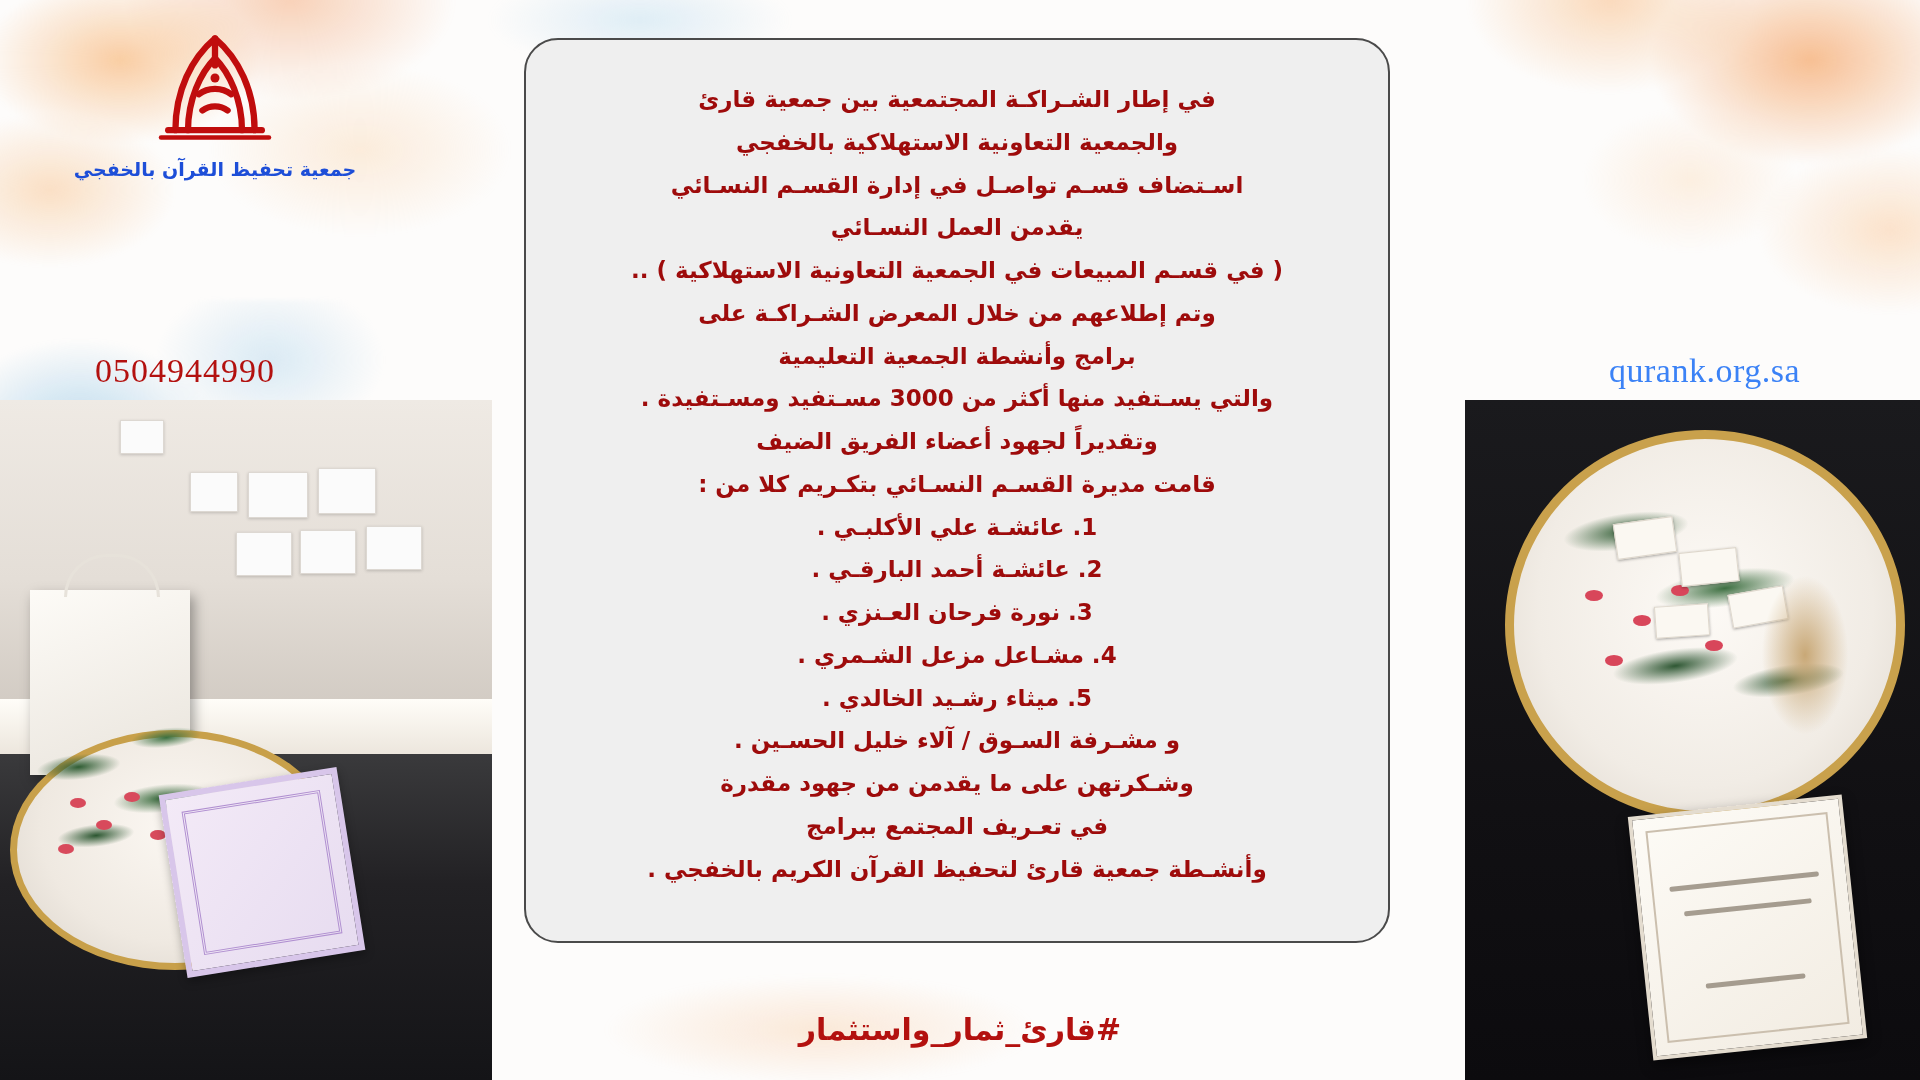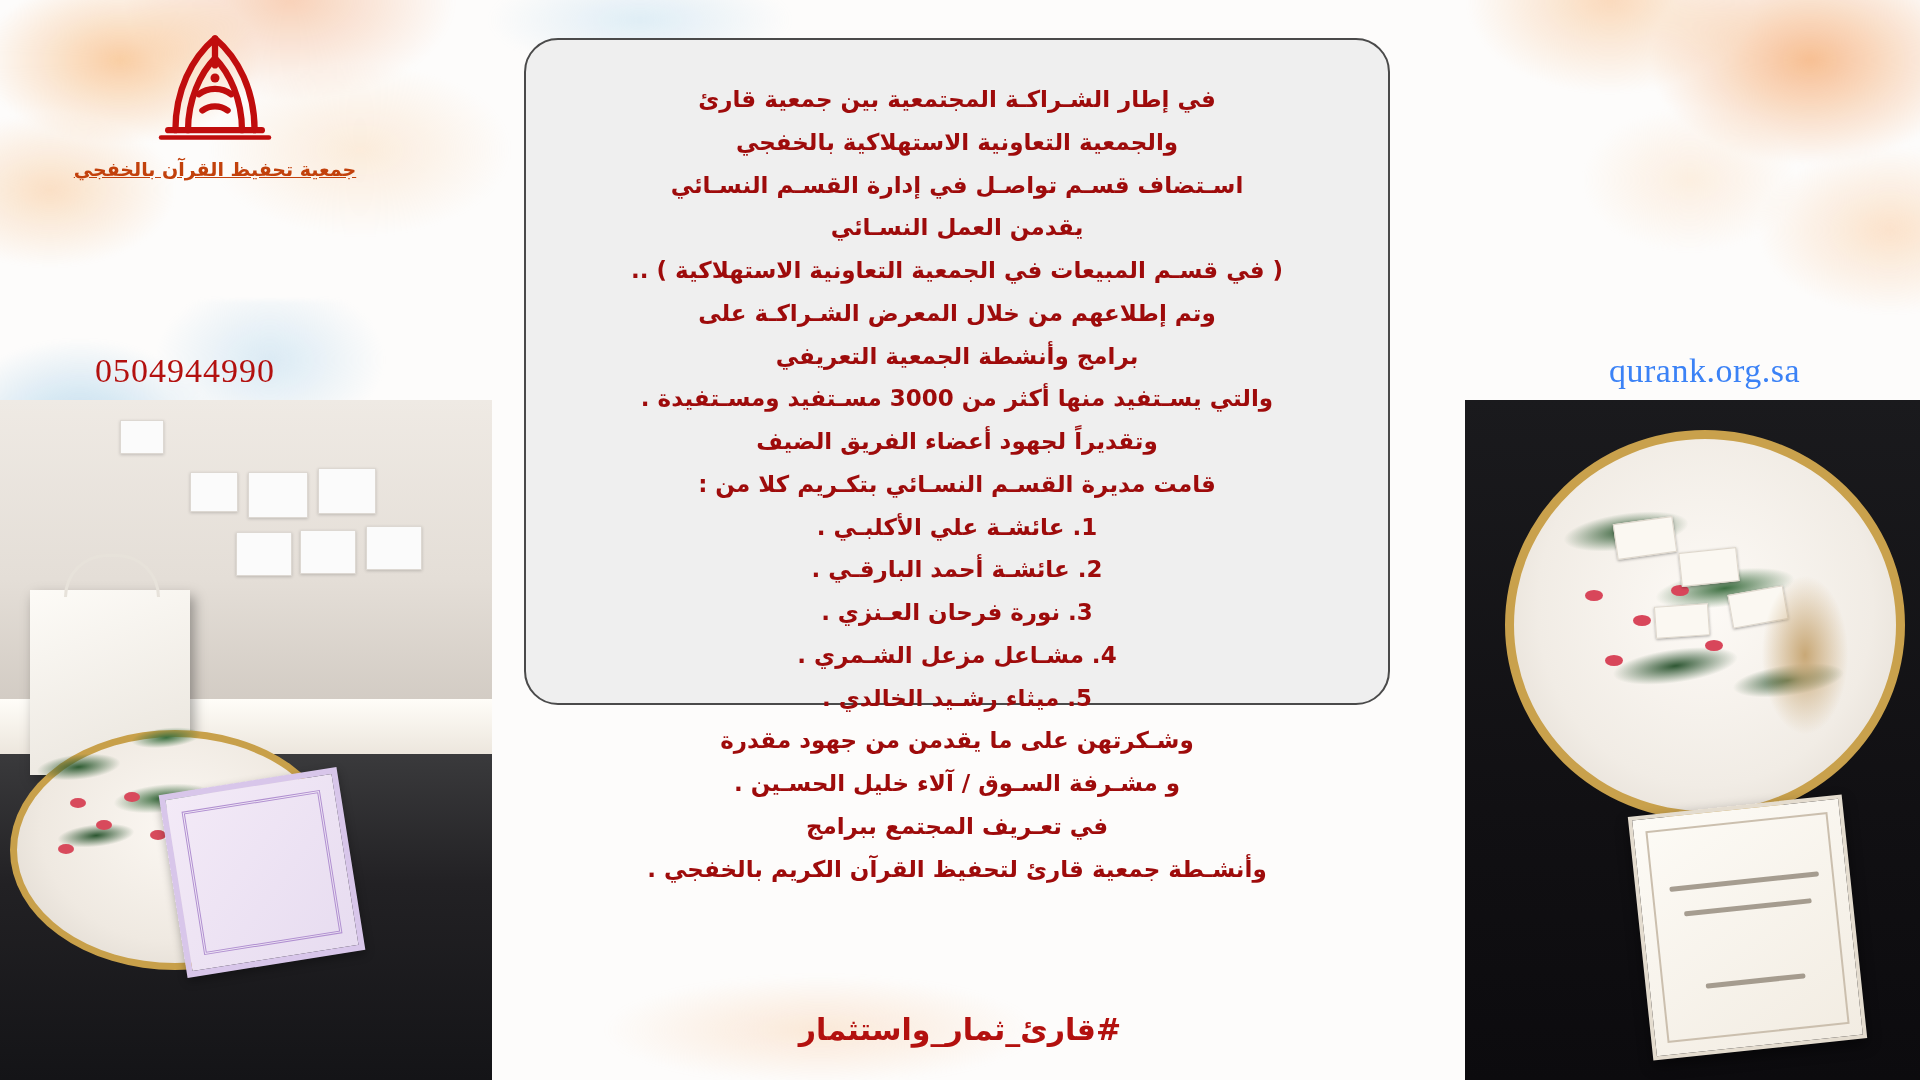--- a/index.html
+++ b/index.html
@@ -72,22 +72,22 @@
     filter: blur(3px);
   }
 
   
   .logo-block {
     position: absolute; left: 70px; top: 22px;
     width: 290px; text-align: center;
   }
   .logo-mark { width: 180px; height: 130px; margin: 0 auto; display: block; }
   .logo-caption {
-    color: #c2410c; font-size: 19px; margin-top: 6px;
-    font-family: "DejaVu Sans", sans-serif; font-weight: bold; letter-spacing: 0; text-decoration: underline;
+    color: #1d4ed8; font-size: 19px; margin-top: 6px;
+    font-family: "DejaVu Sans", sans-serif; font-weight: bold; letter-spacing: 0;
   }
 
   
   .phone {
     position: absolute; left: 95px; top: 352px;
     color: #b3110f; font-size: 34px;
     font-family: "Liberation Serif", serif; letter-spacing: 1px;
     direction: ltr;
   }
   .website {
@@ -157,21 +157,21 @@
   .rp-bigcard .line { position:absolute; height:5px; background:#8a7f70; border-radius:2px; opacity:.75; }
   .rp-rope { position:absolute; right:55px; top:140px; width:120px; height:230px;
     background: radial-gradient(ellipse 60px 110px at 60px 115px, rgba(198,164,112,0.95), rgba(198,164,112,0) 72%);
     border-radius:50%;
   }
   .rp-flower { position:absolute; width:18px; height:11px; border-radius:50%; background:#d8465a; }
 
   
   .card {
     position: absolute; left: 524px; top: 38px;
-    width: 866px; height: 667px;
+    width: 866px; height: 905px;
     background: #efefef;
     border: 2px solid #4a4a4a;
     border-radius: 34px;
     padding: 38px 34px 24px 34px;
   }
   .body-text {
     color: #9e0b0b;
     font-family: "DejaVu Sans", sans-serif;
     font-weight: bold;
     font-size: 23px;
@@ -276,31 +276,31 @@
   </div>
 
   <div class="card">
     <div class="body-text">
       <p>في إطار الشـراكـة المجتمعية بين جمعية قارئ</p>
       <p>والجمعية التعاونية الاستهلاكية بالخفجي</p>
       <p>اسـتضاف قسـم تواصـل في إدارة القسـم النسـائي</p>
       <p>يقدمن العمل النسـائي</p>
       <p>( في قسـم المبيعات في الجمعية التعاونية الاستهلاكية ) ..</p>
       <p>وتم إطلاعهم من خلال المعرض الشـراكـة على</p>
-      <p>برامج وأنشطة الجمعية التعريفي</p>
+      <p>برامج وأنشطة الجمعية التعليمية</p>
       <p>والتي يسـتفيد منها أكثر من 3000 مسـتفيد ومسـتفيدة .</p>
       <p>وتقديراً لجهود أعضاء الفريق الضيف</p>
       <p>قامت مديرة القسـم النسـائي بتكـريم كلا من :</p>
       <p class="list-line">1. عائشـة علي الأكلبـي .</p>
       <p class="list-line">2. عائشـة أحمد البارقـي .</p>
       <p class="list-line">3. نورة فرحان العـنزي .</p>
       <p class="list-line">4. مشـاعل مزعل الشـمري .</p>
       <p class="list-line">5. ميثاء رشـيد الخالدي .</p>
+      <p>و مشـرفة السـوق / آلاء خليل الحسـين .</p>
       <p>وشـكرتهن على ما يقدمن من جهود مقدرة</p>
-      <p>و مشـرفة السـوق / آلاء خليل الحسـين .</p>
       <p>في تعـريف المجتمع ببرامج</p>
       <p>وأنشـطة جمعية قارئ لتحفيظ القرآن الكريم بالخفجي .</p>
     </div>
   </div>
 
   <div class="hashtag">#قارئ_ثمار_واستثمار</div>
 
 </div>
 
 </body></html>

